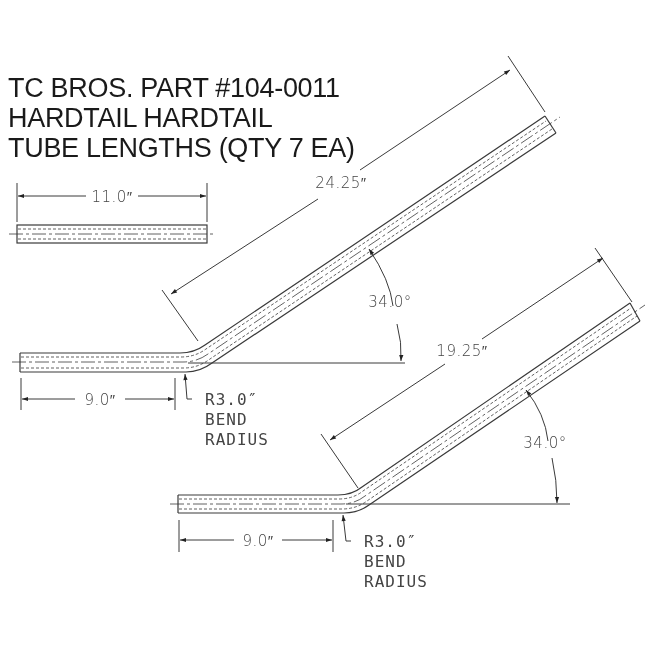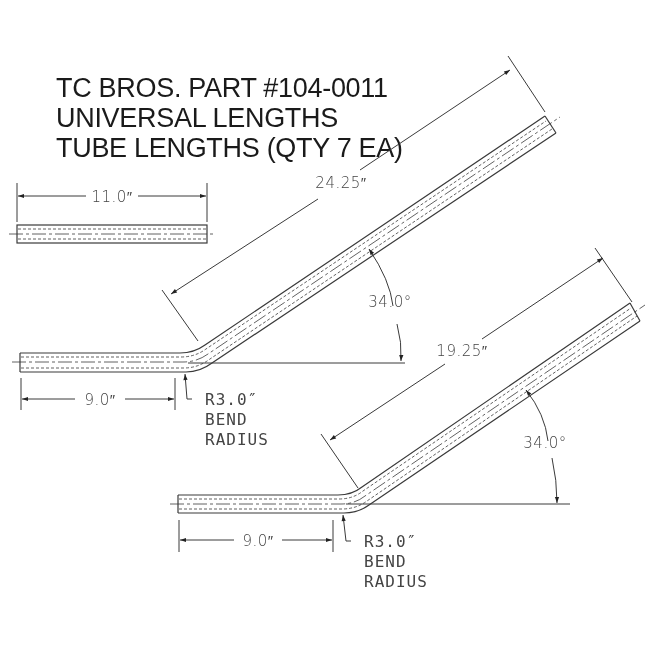--- a/index.html
+++ b/index.html
@@ -1,26 +1,26 @@
 <!DOCTYPE html>
 <html><head>
 <meta charset="utf-8">
 <style>
   html,body{margin:0;padding:0;background:#ffffff;}
   body{width:650px;height:650px;position:relative;overflow:hidden;}
-  .title{position:absolute;left:8px;font-family:"Liberation Sans",sans-serif;font-size:27px;color:#1a1a1a;line-height:30px;white-space:nowrap;letter-spacing:-0.3px;margin-left:48px;}
+  .title{position:absolute;left:8px;font-family:"Liberation Sans",sans-serif;font-size:27px;color:#1a1a1a;line-height:30px;white-space:nowrap;letter-spacing:-0.3px;}
   svg{position:absolute;left:0;top:0;}
   .dim{font-family:"DejaVu Sans",sans-serif;font-size:15px;fill:#444;font-weight:200;letter-spacing:0.5px;}
   .note{font-family:"DejaVu Sans Mono",monospace;font-size:16px;fill:#444;letter-spacing:1px;}
 </style>
 </head>
 <body>
 
 <div class="title" style="top:73px">TC BROS. PART #104-0011</div>
-<div class="title" style="top:103px">UNIVERSAL LENGTHS</div>
+<div class="title" style="top:103px">HARDTAIL HARDTAIL</div>
 <div class="title" style="top:133px">TUBE LENGTHS (QTY 7 EA)</div>
 
 <svg width="650" height="650" viewBox="0 0 650 650">
   <defs>
     <marker id="arr" viewBox="0 0 10 10" refX="10" refY="5" markerWidth="10" markerHeight="6" orient="auto-start-reverse" markerUnits="userSpaceOnUse">
       <path d="M0,1.5 L10,5 L0,8.5 Z" fill="#222"></path>
     </marker>
   </defs>
 
   <g stroke="#3a3a3a" fill="none">

